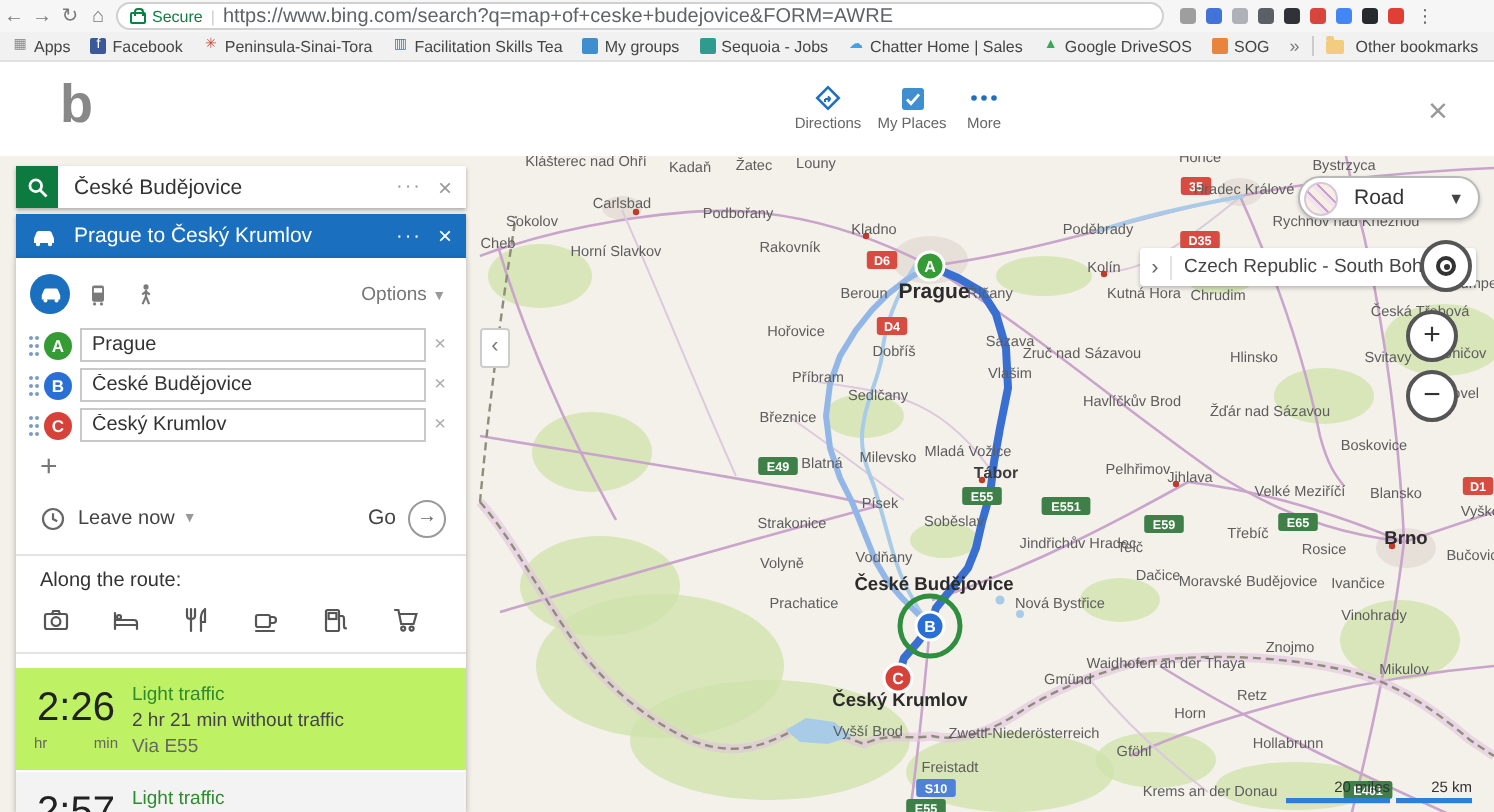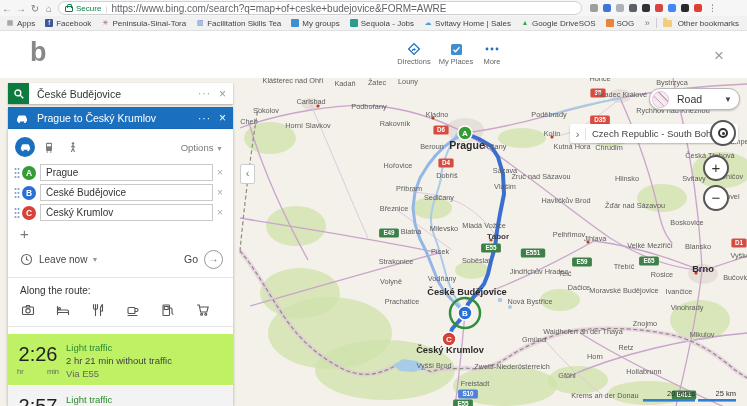--- a/index.html
+++ b/index.html
@@ -163,21 +163,21 @@
         <div class="bm-item">
           <span class="bm-ico" style="background: rgb(63, 142, 208);"></span>
           <span class="bm-label">My groups</span>
         </div>
         <div class="bm-item">
           <span class="bm-ico" style="background: rgb(46, 155, 143);"></span>
           <span class="bm-label">Sequoia - Jobs</span>
         </div>
         <div class="bm-item">
           <span class="bm-ico glyph" style="color: rgb(69, 161, 224);">☁</span>
-          <span class="bm-label">Svitavy Home | Sales</span>
+          <span class="bm-label">Chatter Home | Sales</span>
         </div>
         <div class="bm-item">
           <span class="bm-ico glyph" style="color: rgb(61, 167, 90);">▲</span>
           <span class="bm-label">Google DriveSOS</span>
         </div>
         <div class="bm-item">
           <span class="bm-ico" style="background: rgb(232, 132, 60);"></span>
           <span class="bm-label">SOG</span>
         </div>
       </div>

